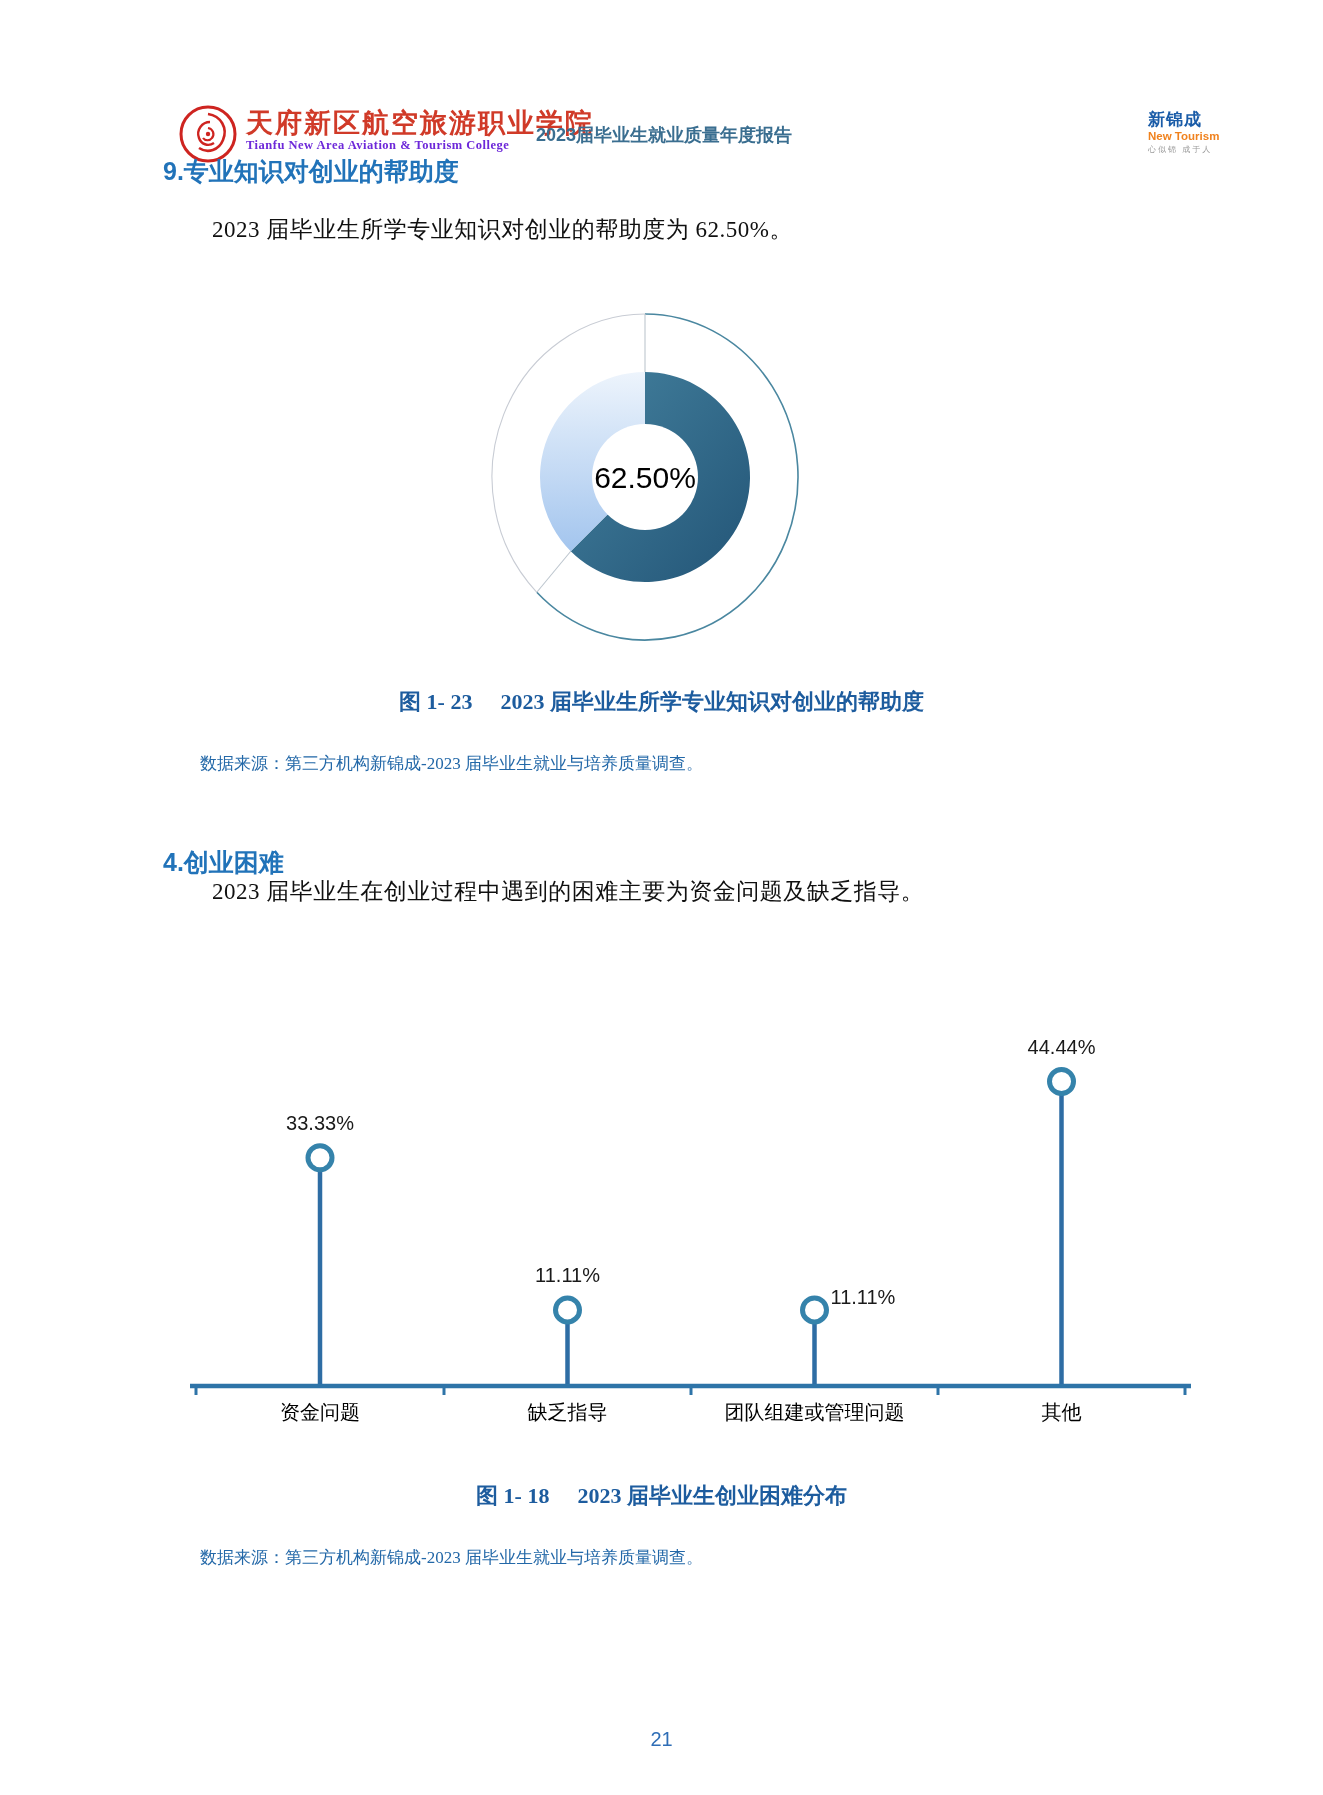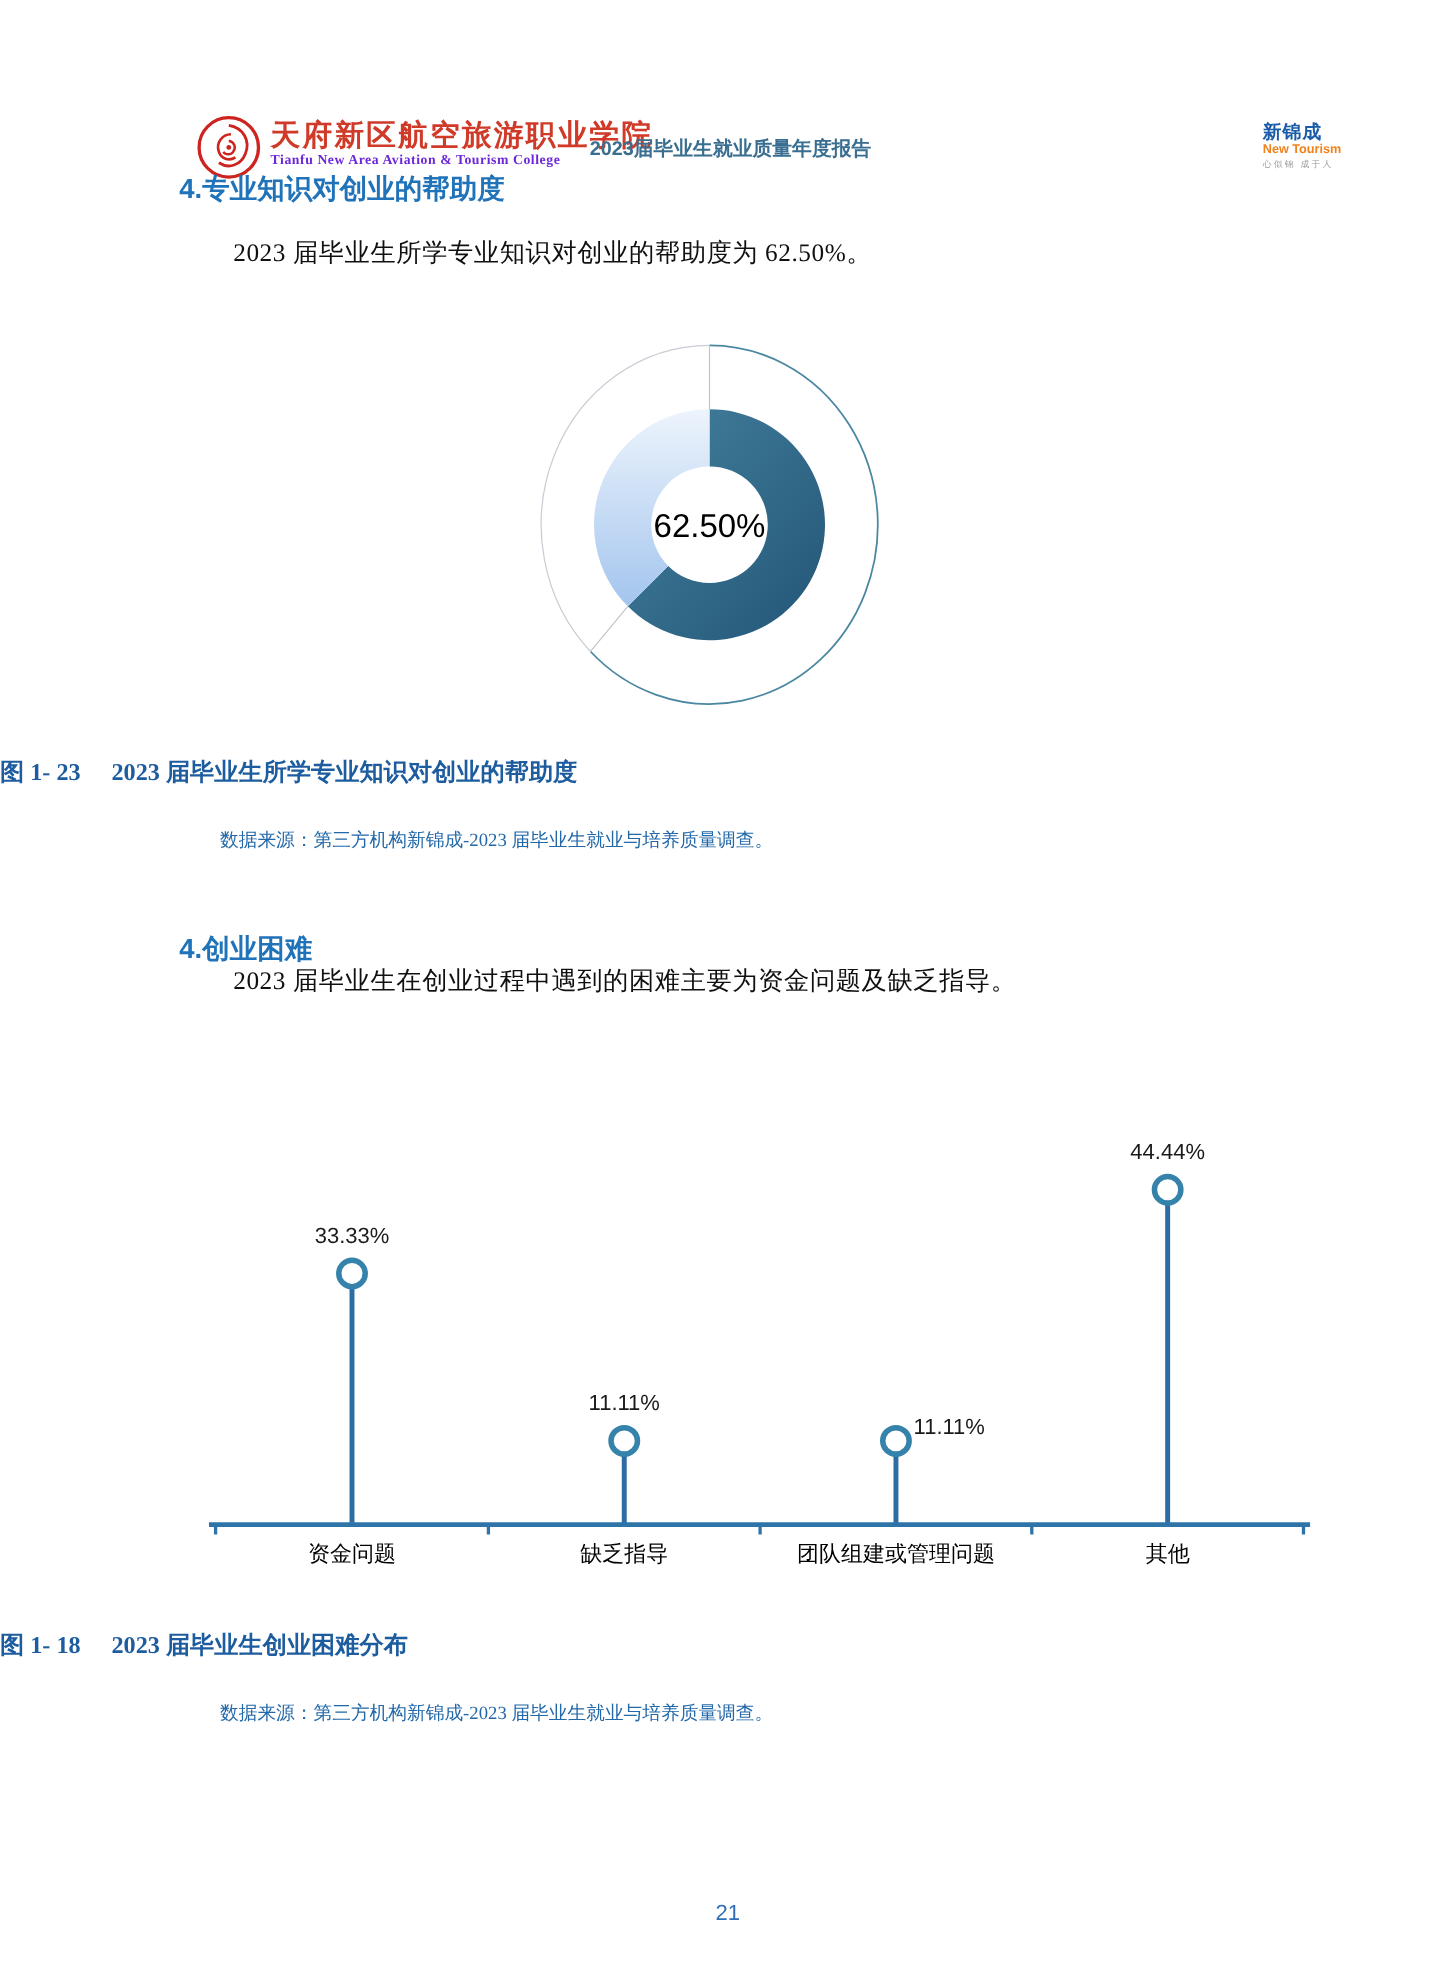--- a/index.html
+++ b/index.html
@@ -24,21 +24,21 @@
   
   .h3{position:absolute;left:163px;font-family:"Liberation Sans",sans-serif;font-weight:700;
       font-size:25px;color:#2173B9;}
   .h3.s3{top:155px;}
   .h3.s4{top:818px;margin-top:28px;}
   .para{position:absolute;left:212px;font-size:23px;color:#101010;letter-spacing:0.5px;}
   .para.p3{top:214px;}
   .para.p4{top:876px;}
 
   
-  .caption{position:absolute;left:0;width:1323px;text-align:left;
+  .caption{position:absolute;left:0;width:1323px;text-align:center;
            font-weight:700;font-size:22px;color:#1D5C9E;}
   .caption.c1{top:687px;}
   .caption.c2{top:1481px;}
   .cap-t{margin-left:28px;}
 
   
   .source{position:absolute;left:200px;font-size:17px;color:#2368A8;}
   .source.src1{top:752px;}
   .source.src2{top:1546px;}
 
@@ -70,21 +70,21 @@
       <div class="college-en">Tianfu New Area Aviation &amp; Tourism College</div>
     </div>
     <div class="report-title">2023届毕业生就业质量年度报告</div>
     <div class="brand">
       <div class="brand-cn">新锦成</div>
       <div class="brand-en">New Tourism</div>
       <div class="brand-slogan">心似锦 成于人</div>
     </div>
   </div>
 
-  <div class="h3 s3">4.专业知识对创业的帮助度</div>
+  <div class="h3 s3">9.专业知识对创业的帮助度</div>
   <div class="para p3">2023 届毕业生所学专业知识对创业的帮助度为 62.50%。</div>
 
   <div class="donut-wrap">
     <svg id="donutSvg" width="400" height="412">
         <defs>
           <linearGradient id="gDark" x1="0" y1="0" x2="1" y2="1">
             <stop offset="0%" stop-color="#44819E"></stop>
             <stop offset="100%" stop-color="#235577"></stop>
           </linearGradient>
           <linearGradient id="gLight" x1="0" y1="0" x2="0" y2="1">

